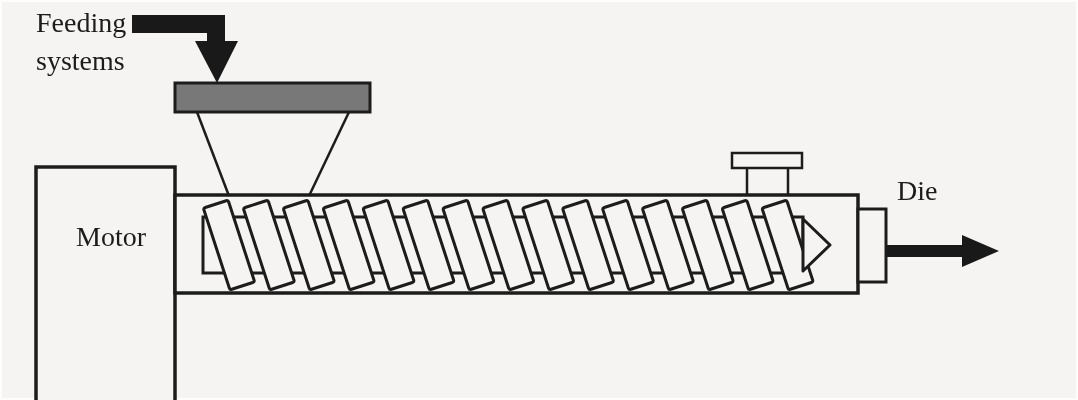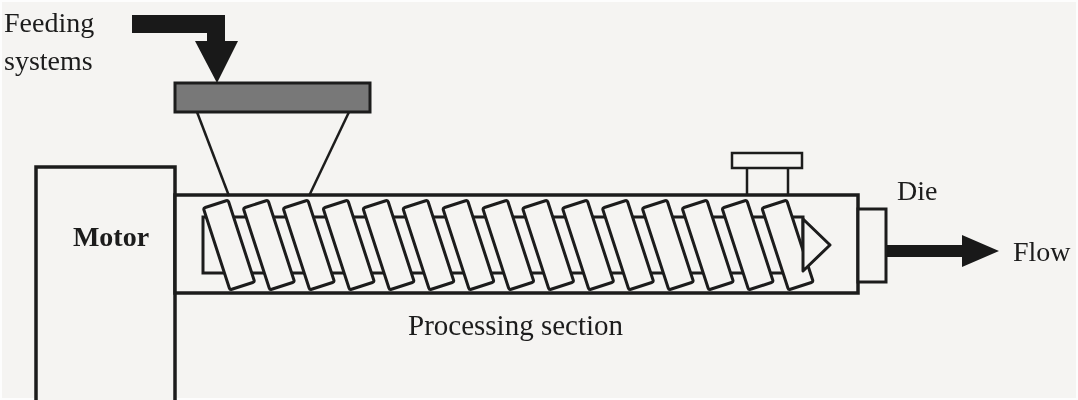--- a/index.html
+++ b/index.html
@@ -46,20 +46,21 @@
   }
   .label {
     position: absolute;
     color: var(--line, #1c1c1c);
     font-size: 28px;
     line-height: 38px;
     white-space: nowrap;
   }
   .label.wrap {
     white-space: normal;
+    margin-left: 32px;
   }
 </style>
 </head>
 <body>
 
 <div class="stage">
 
   <svg width="1078" height="400" viewBox="0 0 1078 400">
 
     <rect x="36" y="167" width="139" height="245" class="outline" stroke-width="3.5"></rect>
@@ -99,22 +100,20 @@
     <line x1="788" y1="167" x2="788" y2="195" class="thin-line"></line>
     <rect x="732" y="153" width="70" height="15" class="outline" stroke-width="2.5"></rect>
 
     <rect x="858" y="209" width="28" height="73" class="outline" stroke-width="3"></rect>
 
     <polygon points="887,245 962,245 962,235 999,251 962,267 962,257 887,257" class="solid"></polygon>
   </svg>
 
   <div class="label wrap" style="left:4px; top:4px; width:132px;">Feeding systems</div>
 
-  <div class="label" style="left:36px; top:218px; width:150px; text-align:center;font-weight:bold;">Motor</div>
+  <div class="label" style="left:36px; top:218px; width:150px; text-align:center;">Motor</div>
 
-  <div class="label" style="left:408px; top:306px; font-size:29px;">Processing section</div>
 
 
   <div class="label" style="left:897px; top:172px;">Die</div>
 
-  <div class="label" style="left:1013px; top:233px;">Flow</div>
 
 </div>
 
 </body></html>

